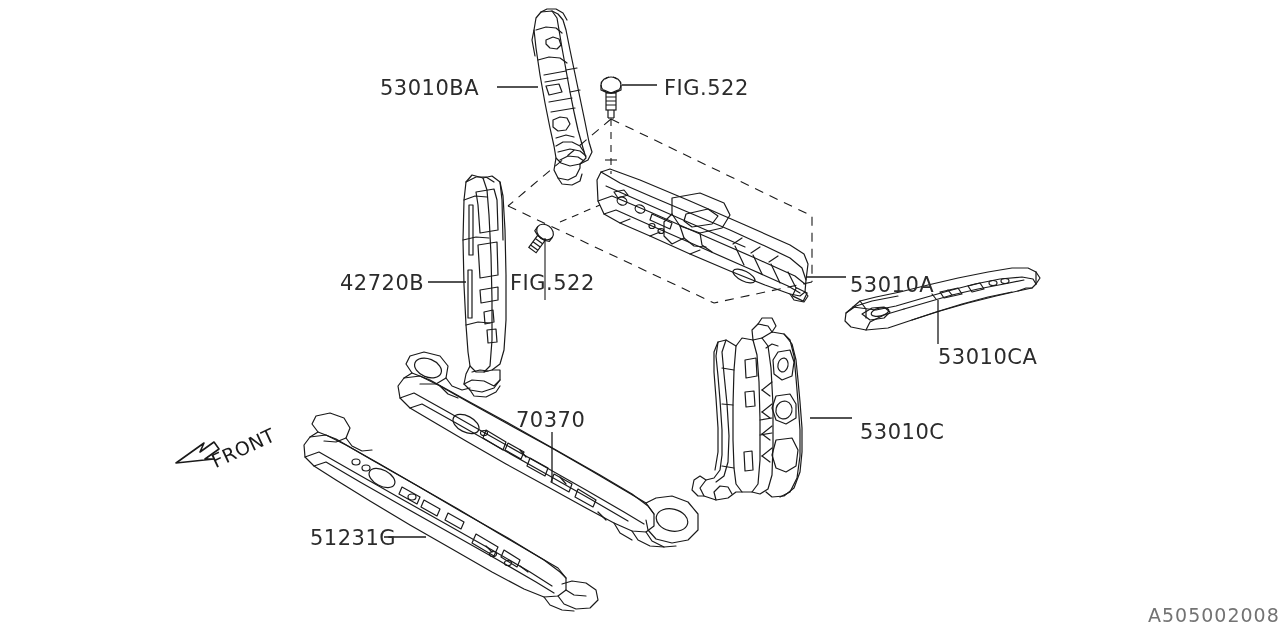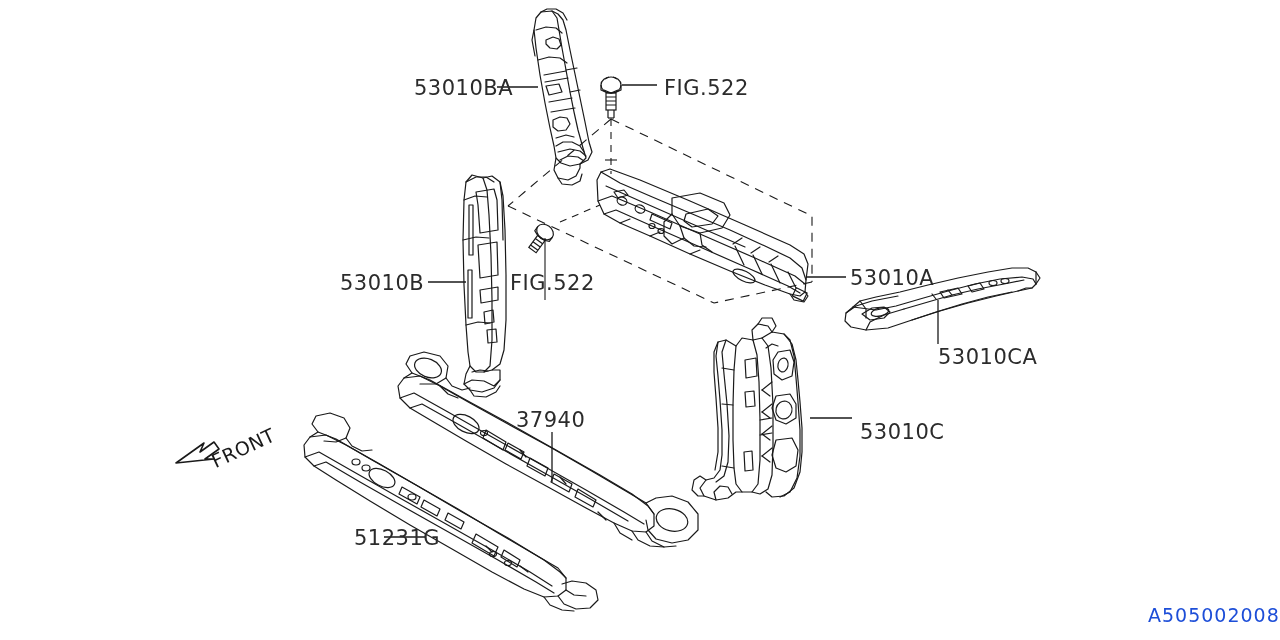--- a/index.html
+++ b/index.html
@@ -18,21 +18,21 @@
     font-size:21px;
     letter-spacing:0.5px;
     color:#2b2b2b;
     white-space:nowrap;
     user-select:none;
   }
   .diagid{
     position:absolute;
     font-family:"DejaVu Sans", sans-serif;
     font-size:19px;
-    color:#1d4ed8;
+    color:#737373;
     letter-spacing:1px;
     white-space:nowrap;
   }
   .frontword{
     position:absolute;
     font-family:"DejaVu Sans", sans-serif;
     font-size:19px;
     color:#1a1a1a;
     letter-spacing:0.5px;
     white-space:nowrap;
@@ -288,35 +288,35 @@
       <line x1="810" y1="418" x2="852" y2="418"></line>
       <line x1="552" y1="432" x2="552" y2="482"></line>
       <line x1="384" y1="537" x2="426" y2="537"></line>
     </g>
 
     <g fill="none" stroke="#1a1a1a" stroke-width="1.6" stroke-linejoin="round">
       <path d="M176,463 L204,443 L200,452 L214,442 L219,449 L205,459 L214,459 Z"></path>
     </g>
   </svg>
 
-  <div class="lbl" style="left:414px; top:76px;">53010BA</div>
+  <div class="lbl" style="left:380px; top:76px;">53010BA</div>
 
   <div class="lbl" style="left:664px; top:76px;">FIG.522</div>
 
-  <div class="lbl" style="left:340px; top:271px;">53010B</div>
+  <div class="lbl" style="left:340px; top:271px;">42720B</div>
 
   <div class="lbl" style="left:510px; top:271px;">FIG.522</div>
 
-  <div class="lbl" style="left:850px; top:266px;text-align:center;">53010A</div>
+  <div class="lbl" style="left:850px; top:273px;text-align:center;">53010A</div>
 
   <div class="lbl" style="left:938px; top:345px;">53010CA</div>
 
   <div class="lbl" style="left:860px; top:420px;">53010C</div>
 
-  <div class="lbl" style="left:516px; top:408px;">37940</div>
-
-  <div class="lbl" style="left:310px; top:526px;margin-left:44px;">51231G</div>
+  <div class="lbl" style="left:516px; top:408px;">70370</div>
+
+  <div class="lbl" style="left:310px; top:526px;">51231G</div>
 
   <div class="frontword" style="left:208px; top:452px; transform:rotate(-25deg);">FRONT</div>
 
   <div class="diagid" style="left:1148px; top:604px;">A505002008</div>
 
 </div>
 
 </body></html>

